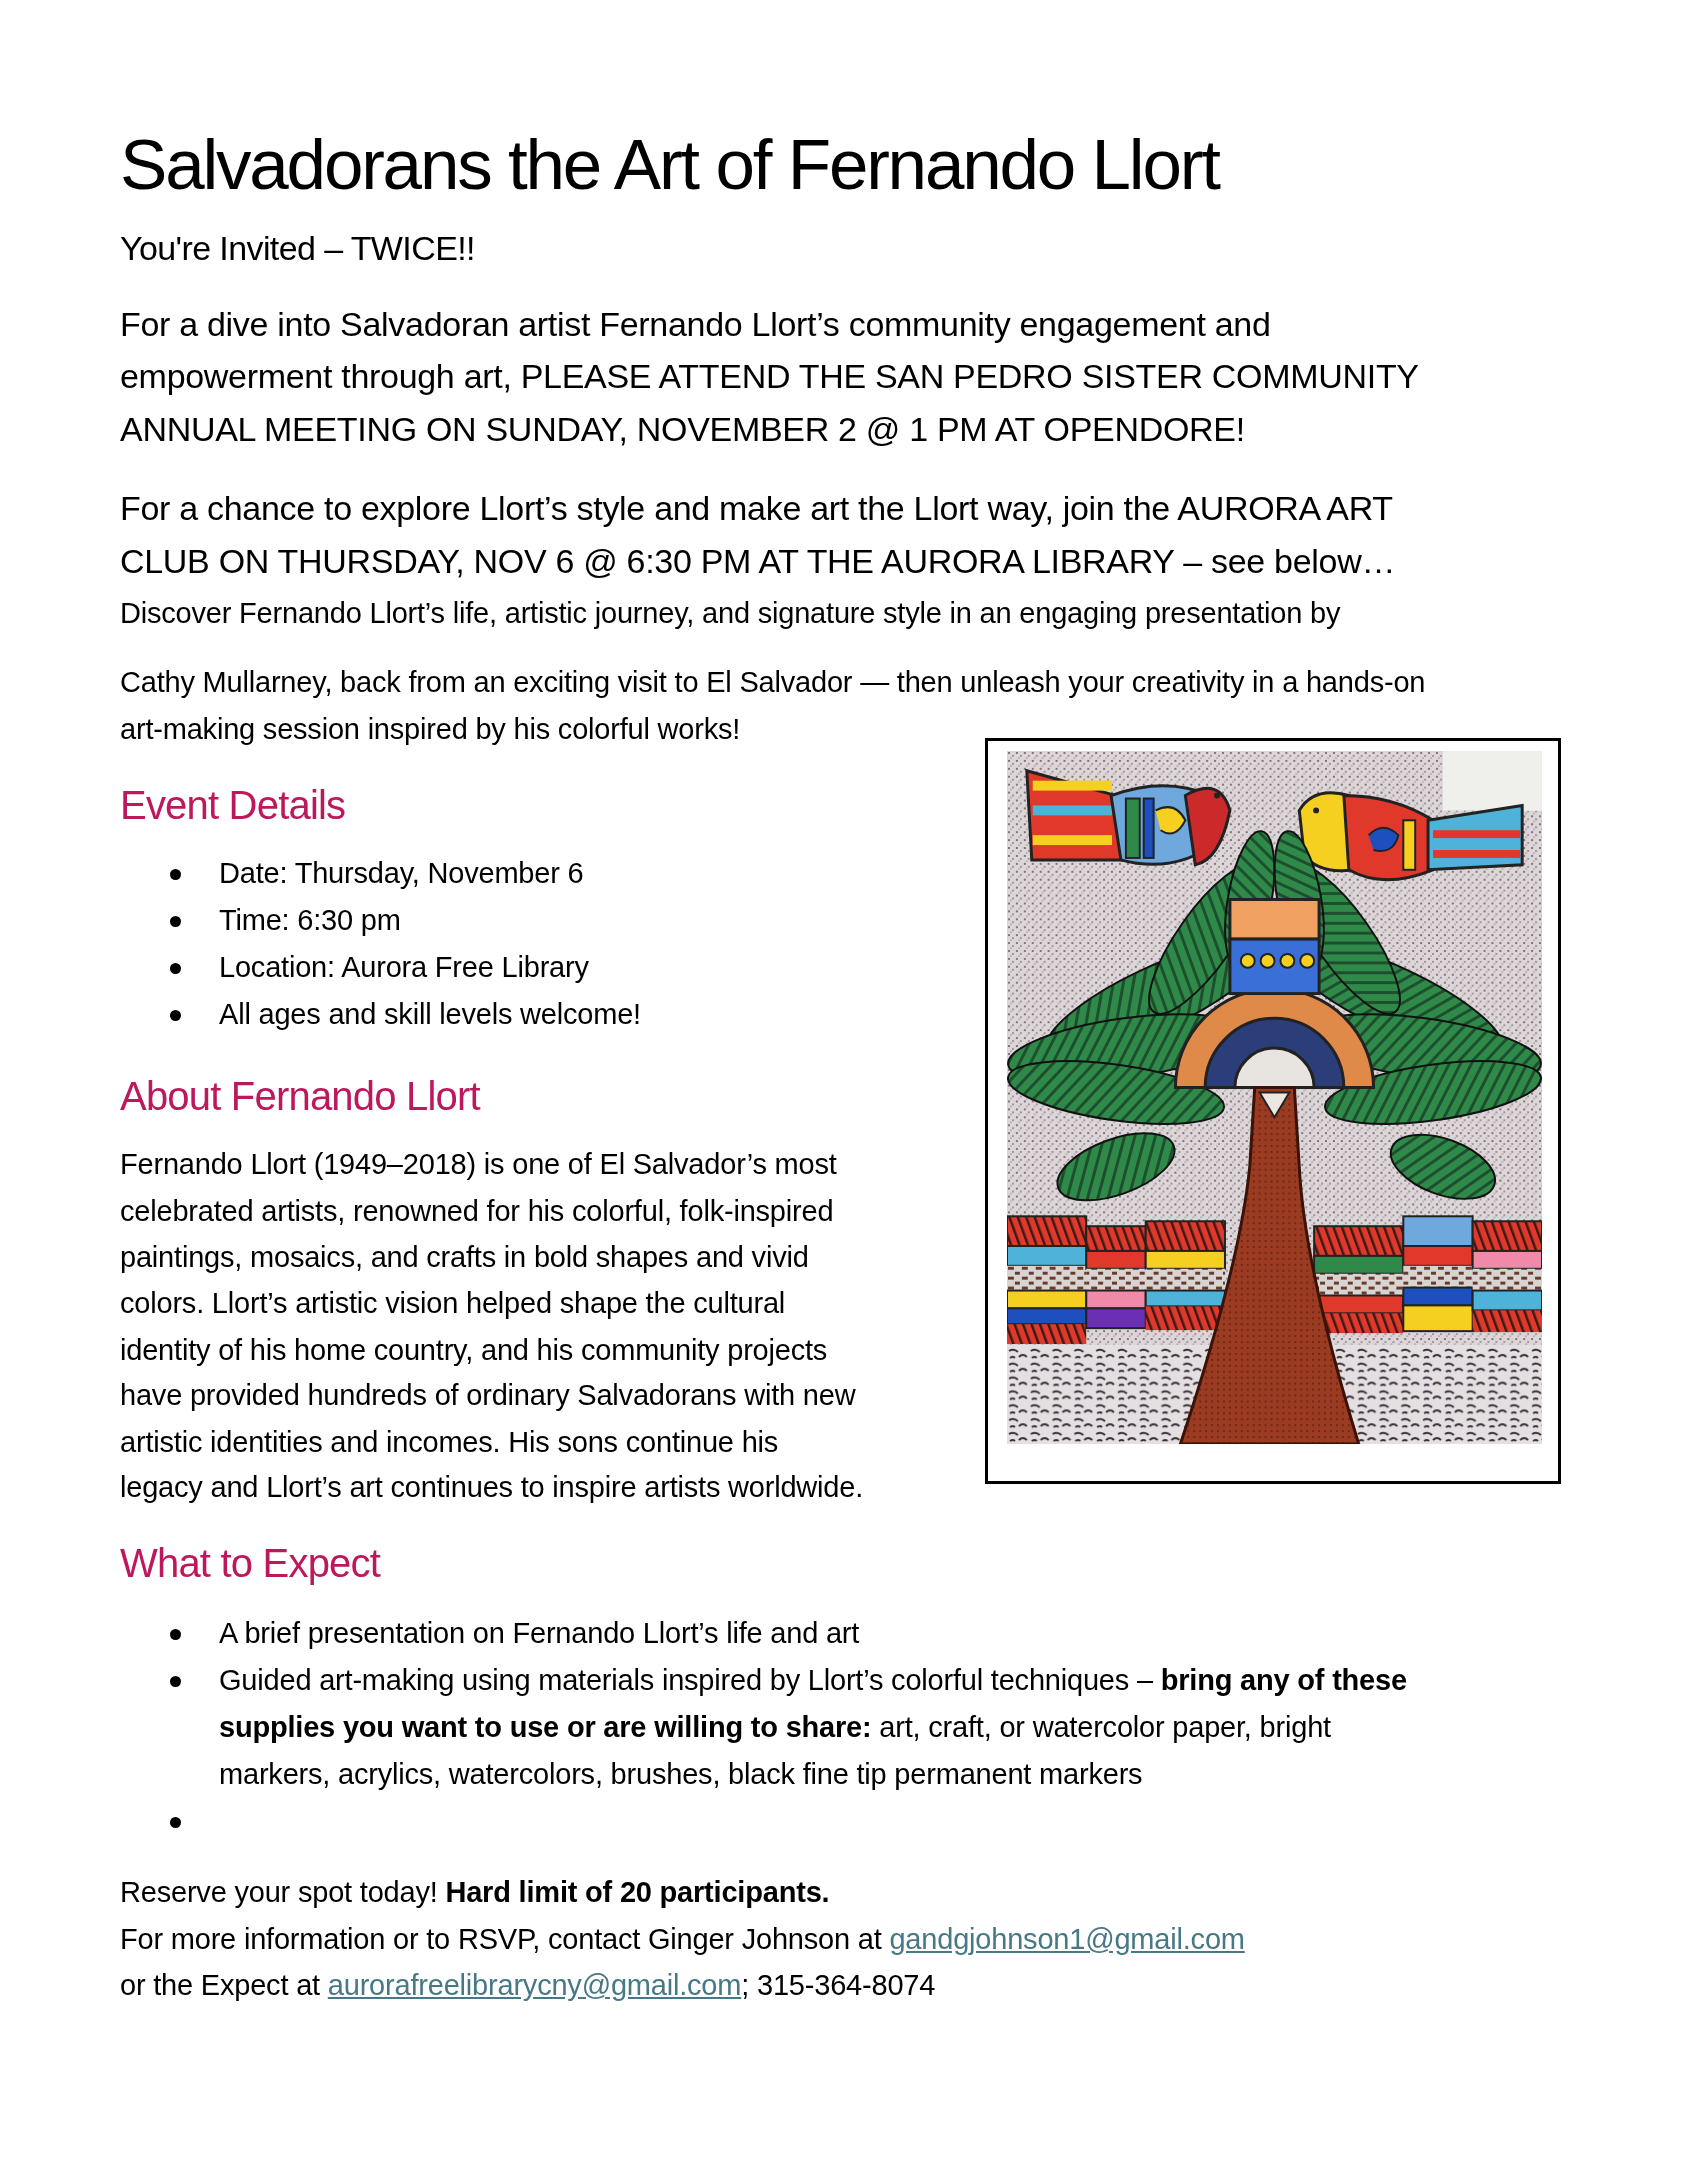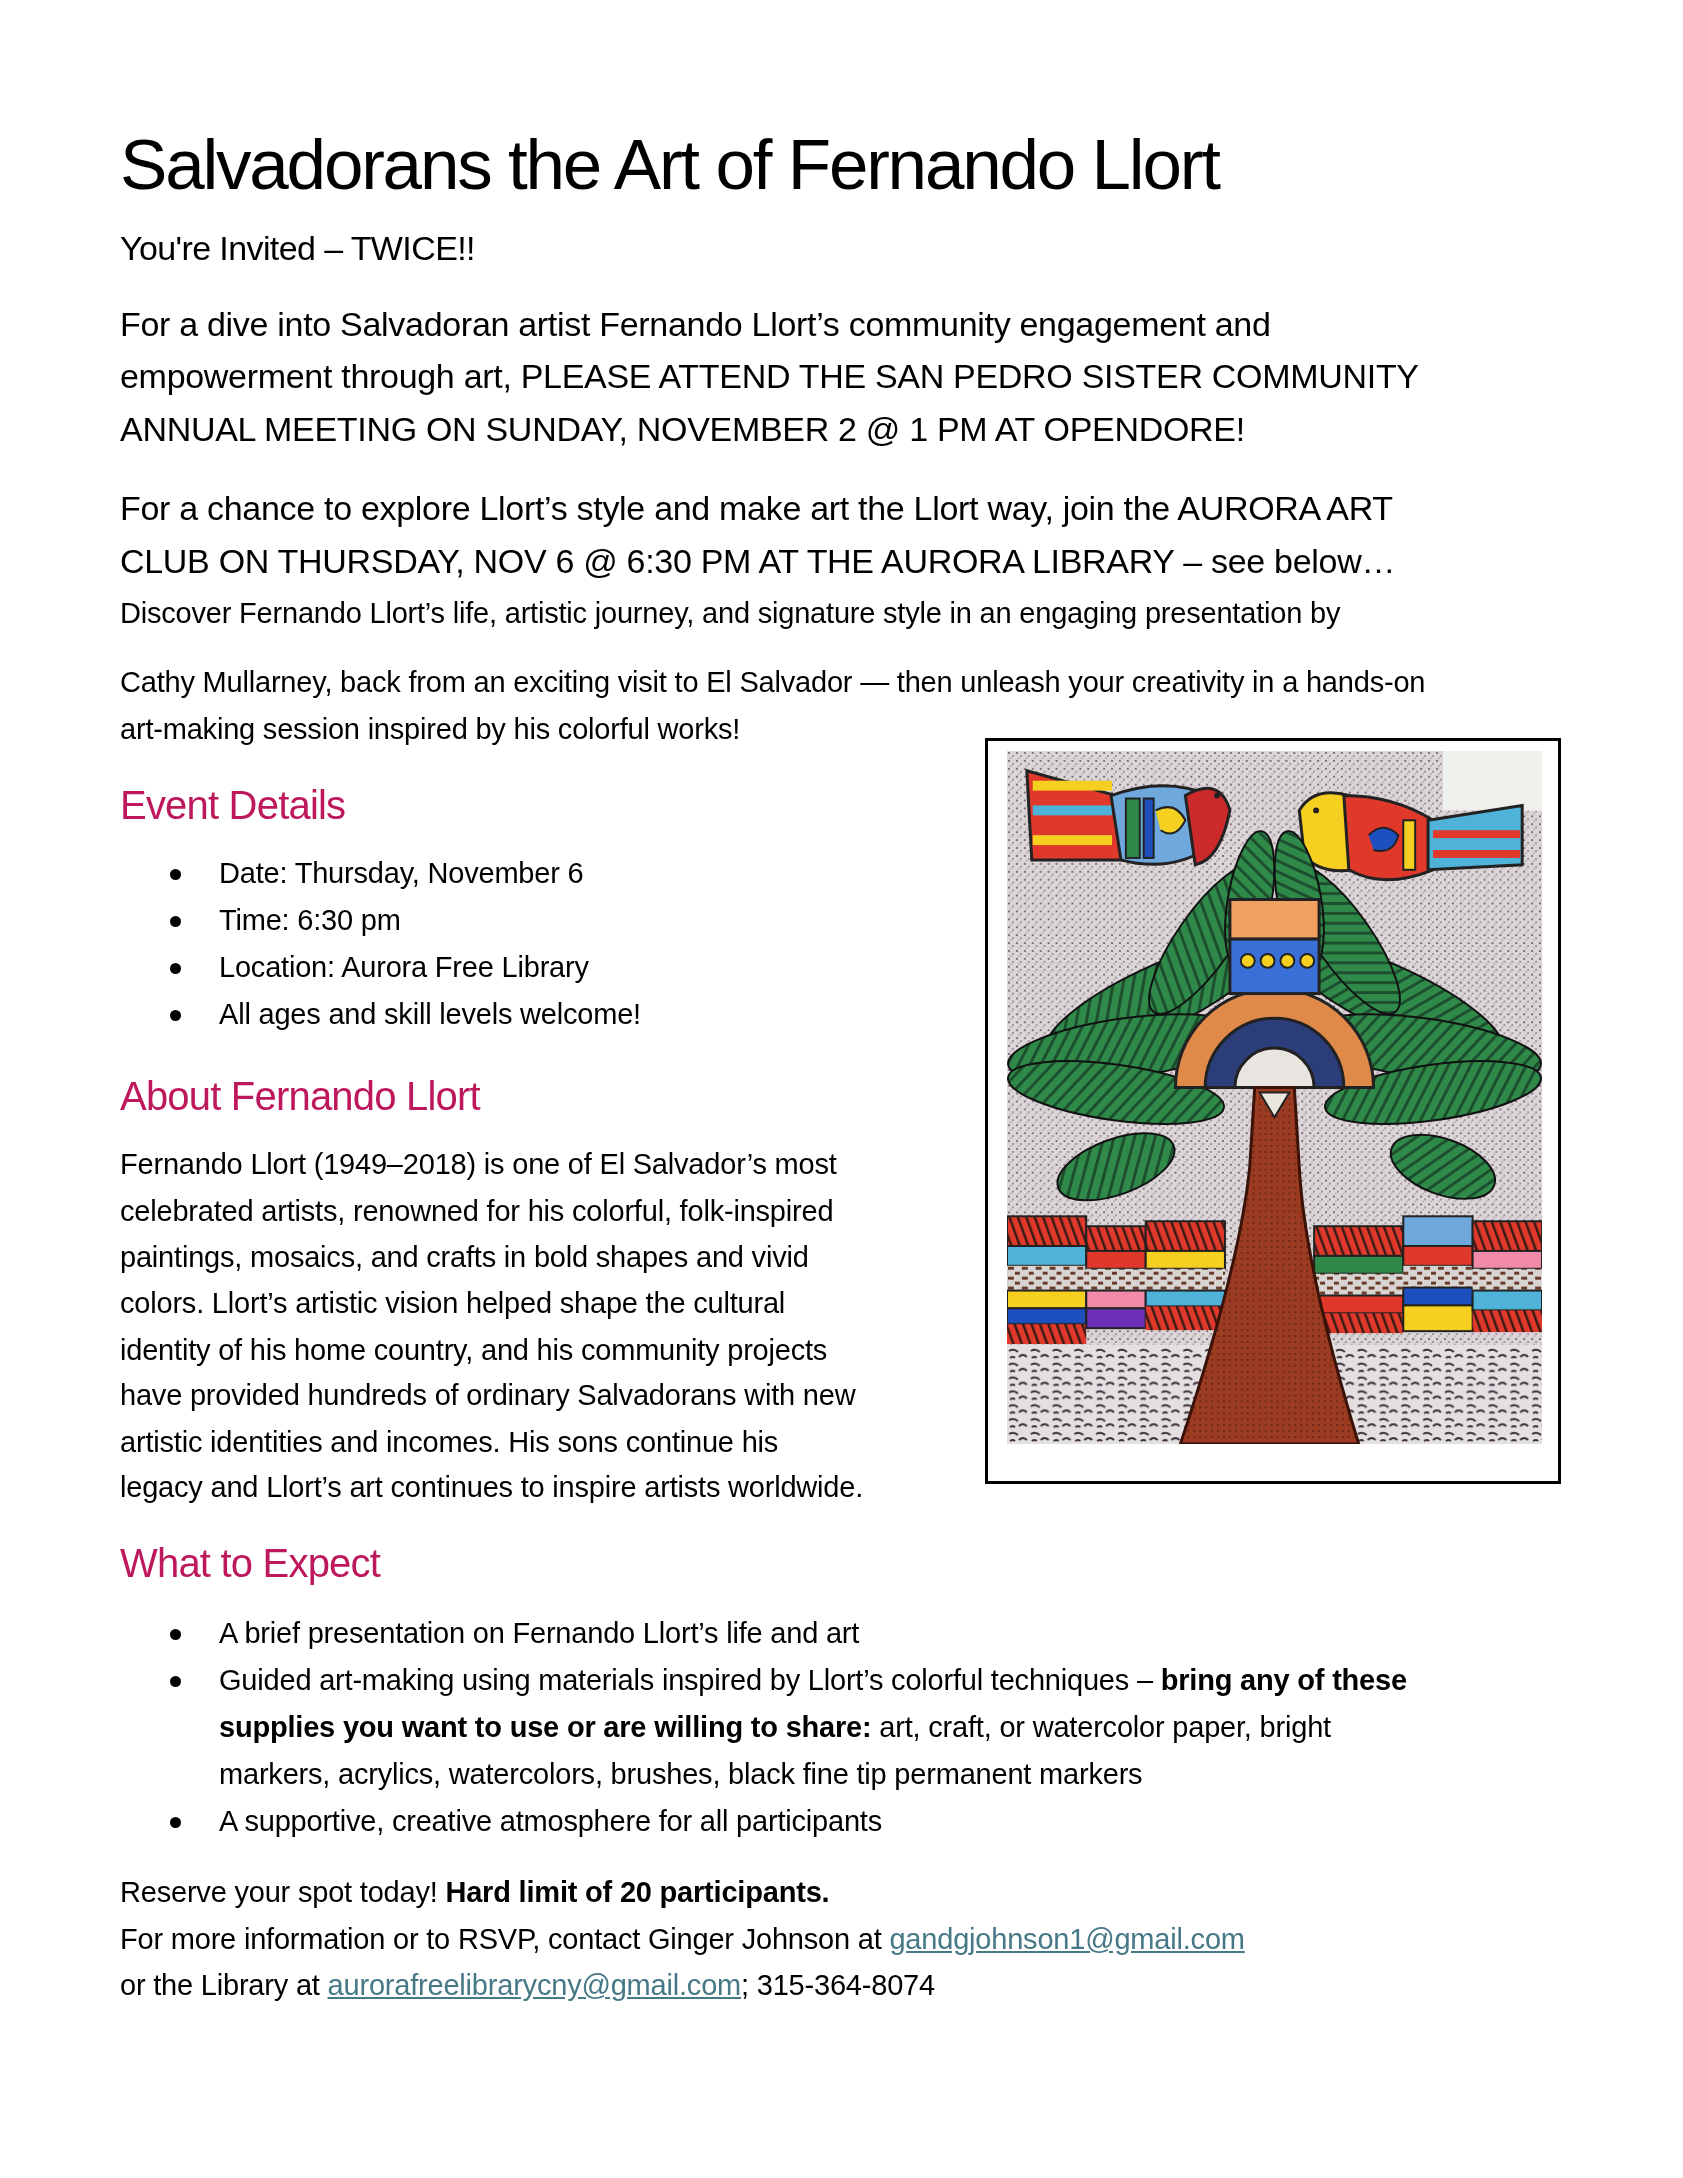--- a/index.html
+++ b/index.html
@@ -197,23 +197,23 @@
 
       <path d="M250,340 L290,340 L295,420 Q300,520 355,700 L175,700 Q235,520 245,420 Z" fill="url(#trunkp)" stroke="#3a1208" stroke-width="3"></path>
       <polygon points="255,345 285,345 270,370" fill="#ece6e0" stroke="#222" stroke-width="2"></polygon>
     </svg>
   </div>
 
   <div class="abs h2" style="top:1538px">What to Expect</div>
   <ul class="abs bullets" style="top:1610px">
     <li><span class="dot"></span><span>A brief presentation on Fernando Llort’s life and art</span></li>
     <li><span class="dot"></span><span><span>Guided art-making using materials inspired by Llort’s colorful techniques – </span><b>bring any of these</b><br><b>supplies you want to use or are willing to share:</b><span> art, craft, or watercolor paper, bright</span><br><span>markers, acrylics, watercolors, brushes, black fine tip permanent markers</span></span></li>
-    <li><span class="dot"></span><span>A supportive, creative atmosphere for all participants</span></li>
+    <li><span class="dot"></span></li>
   </ul>
 
   <div>
     <div class="abs body" style="top:1869px"><span>Reserve your spot today! </span><b>Hard limit of 20 participants.</b></div>
     <div class="abs body" style="top:1916px"><span>For more information or to RSVP, contact Ginger Johnson at </span><a class="link">gandgjohnson1@gmail.com</a></div>
-    <div class="abs body" style="top:1962px"><span>or the Library at </span><a class="link">aurorafreelibrarycny@gmail.com</a><span>; 315-364-8074</span></div>
+    <div class="abs body" style="top:1962px"><span>or the Expect at </span><a class="link">aurorafreelibrarycny@gmail.com</a><span>; 315-364-8074</span></div>
   </div>
 
 </div>
 
 
 </body></html>

